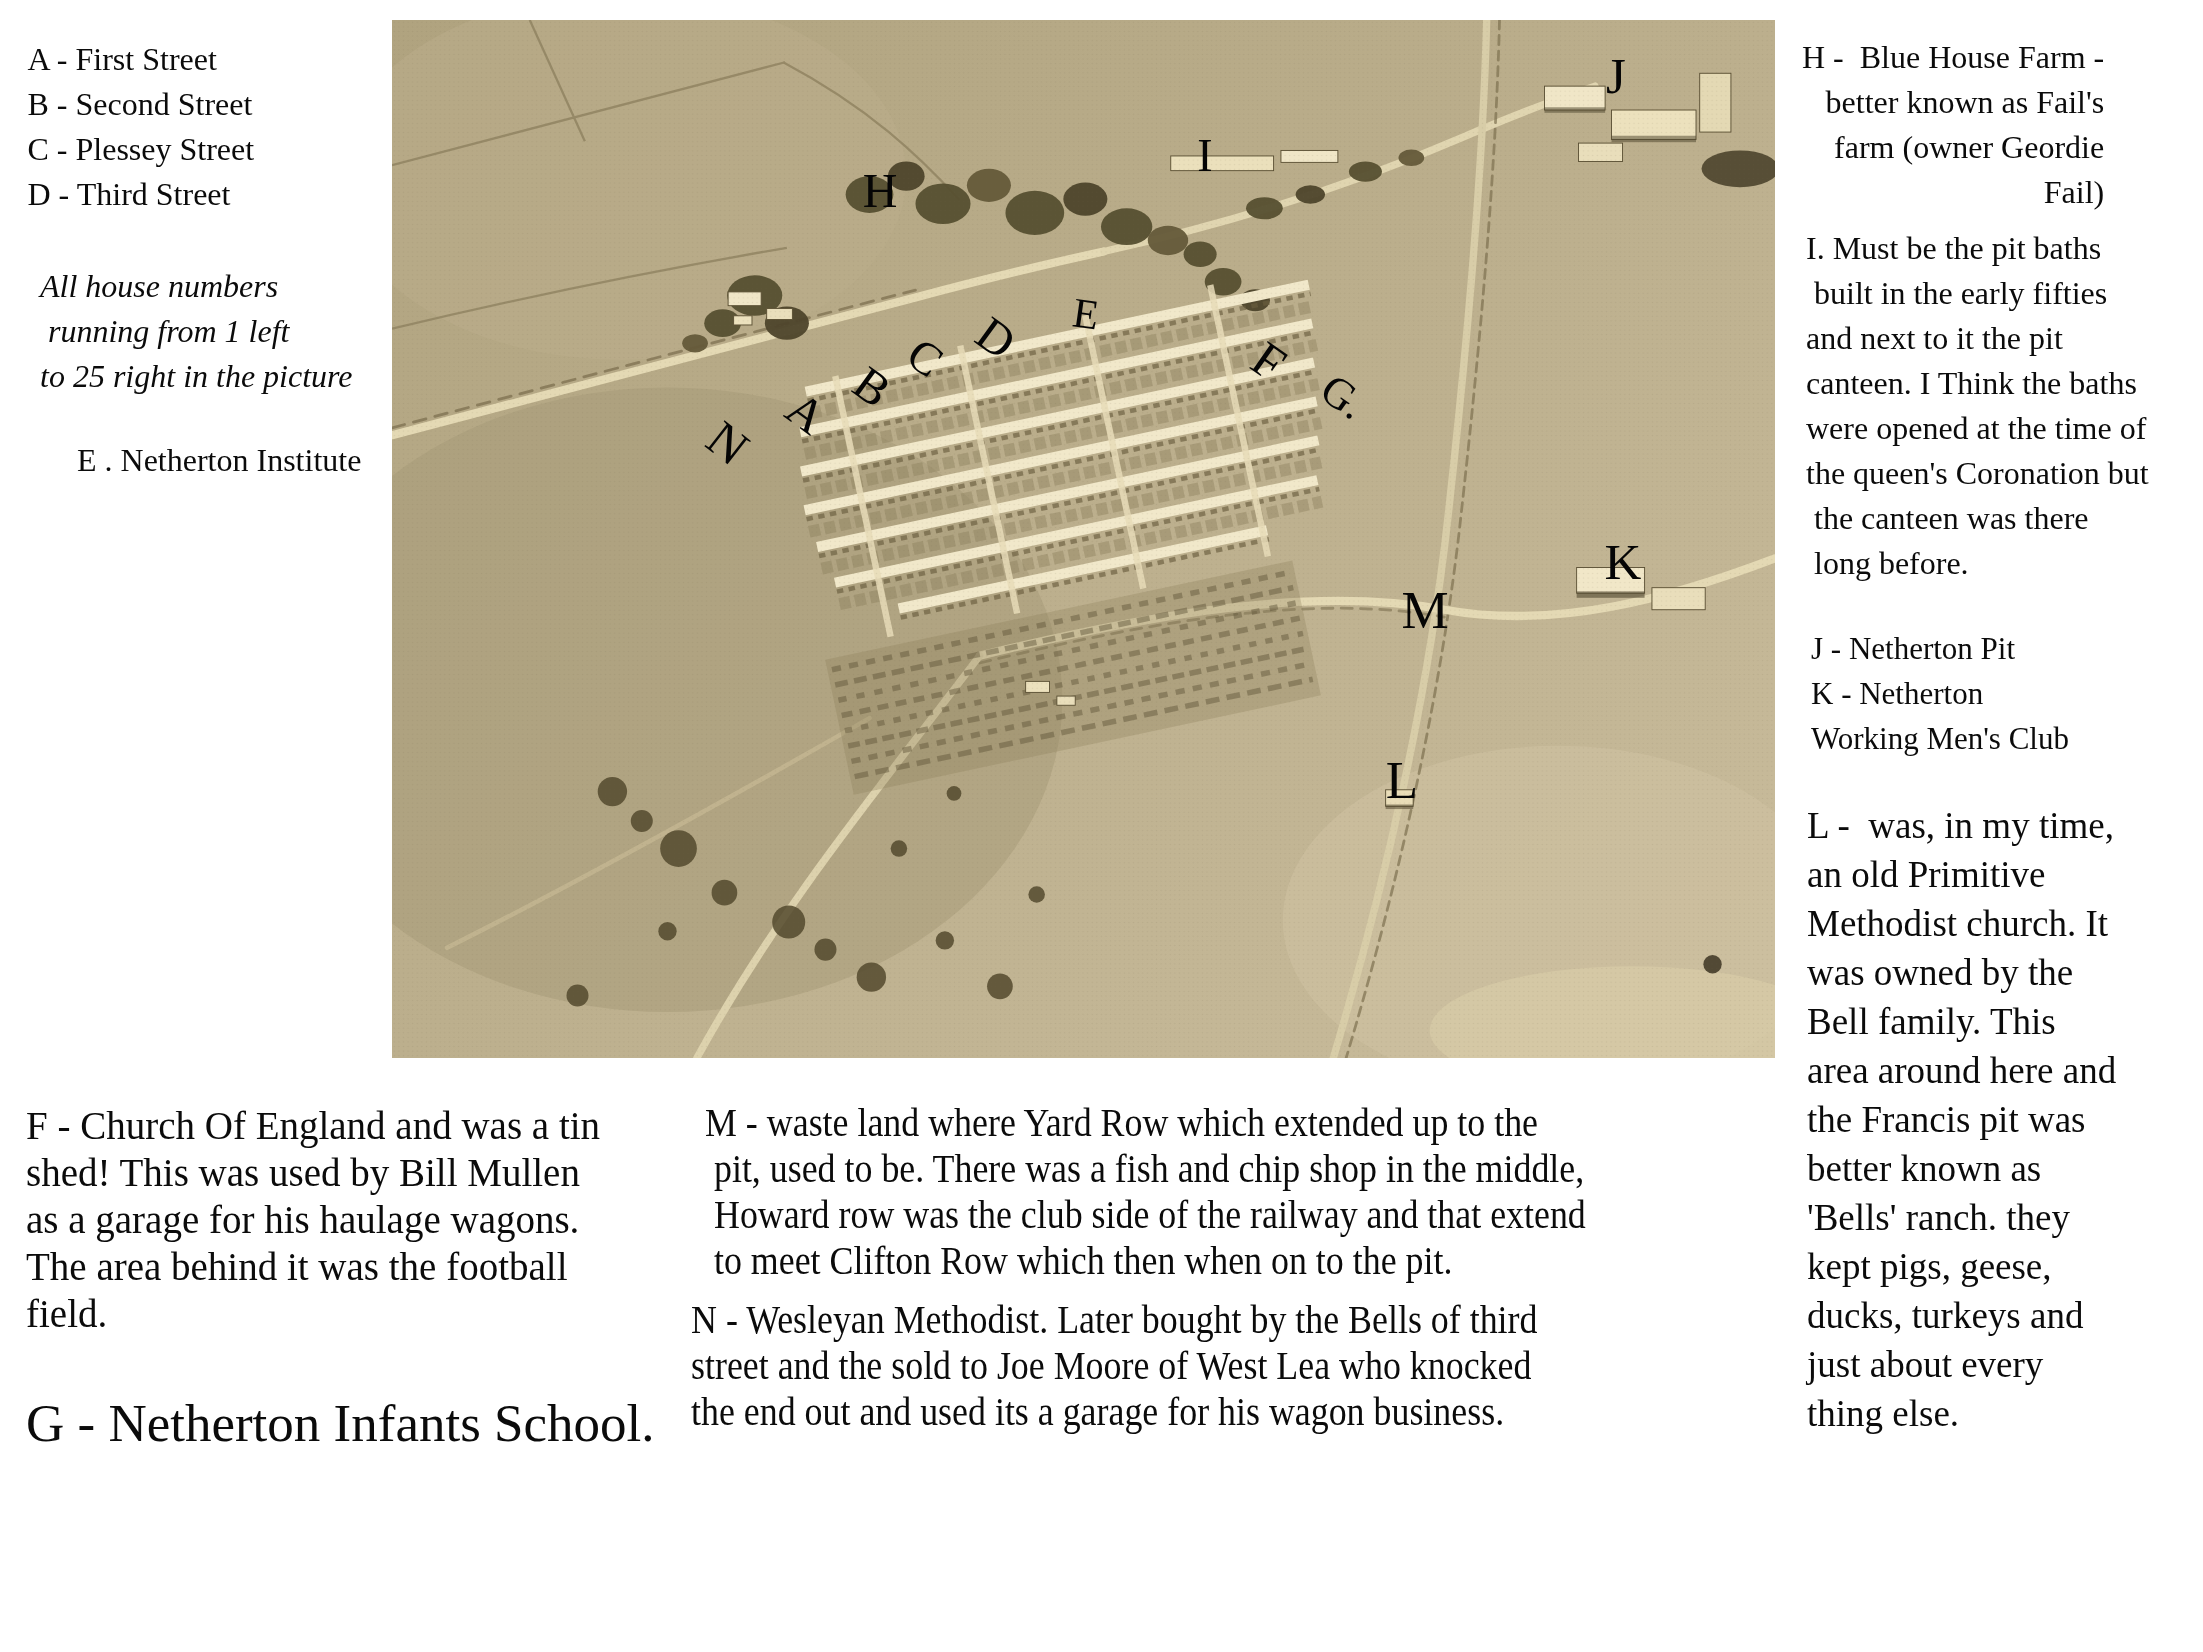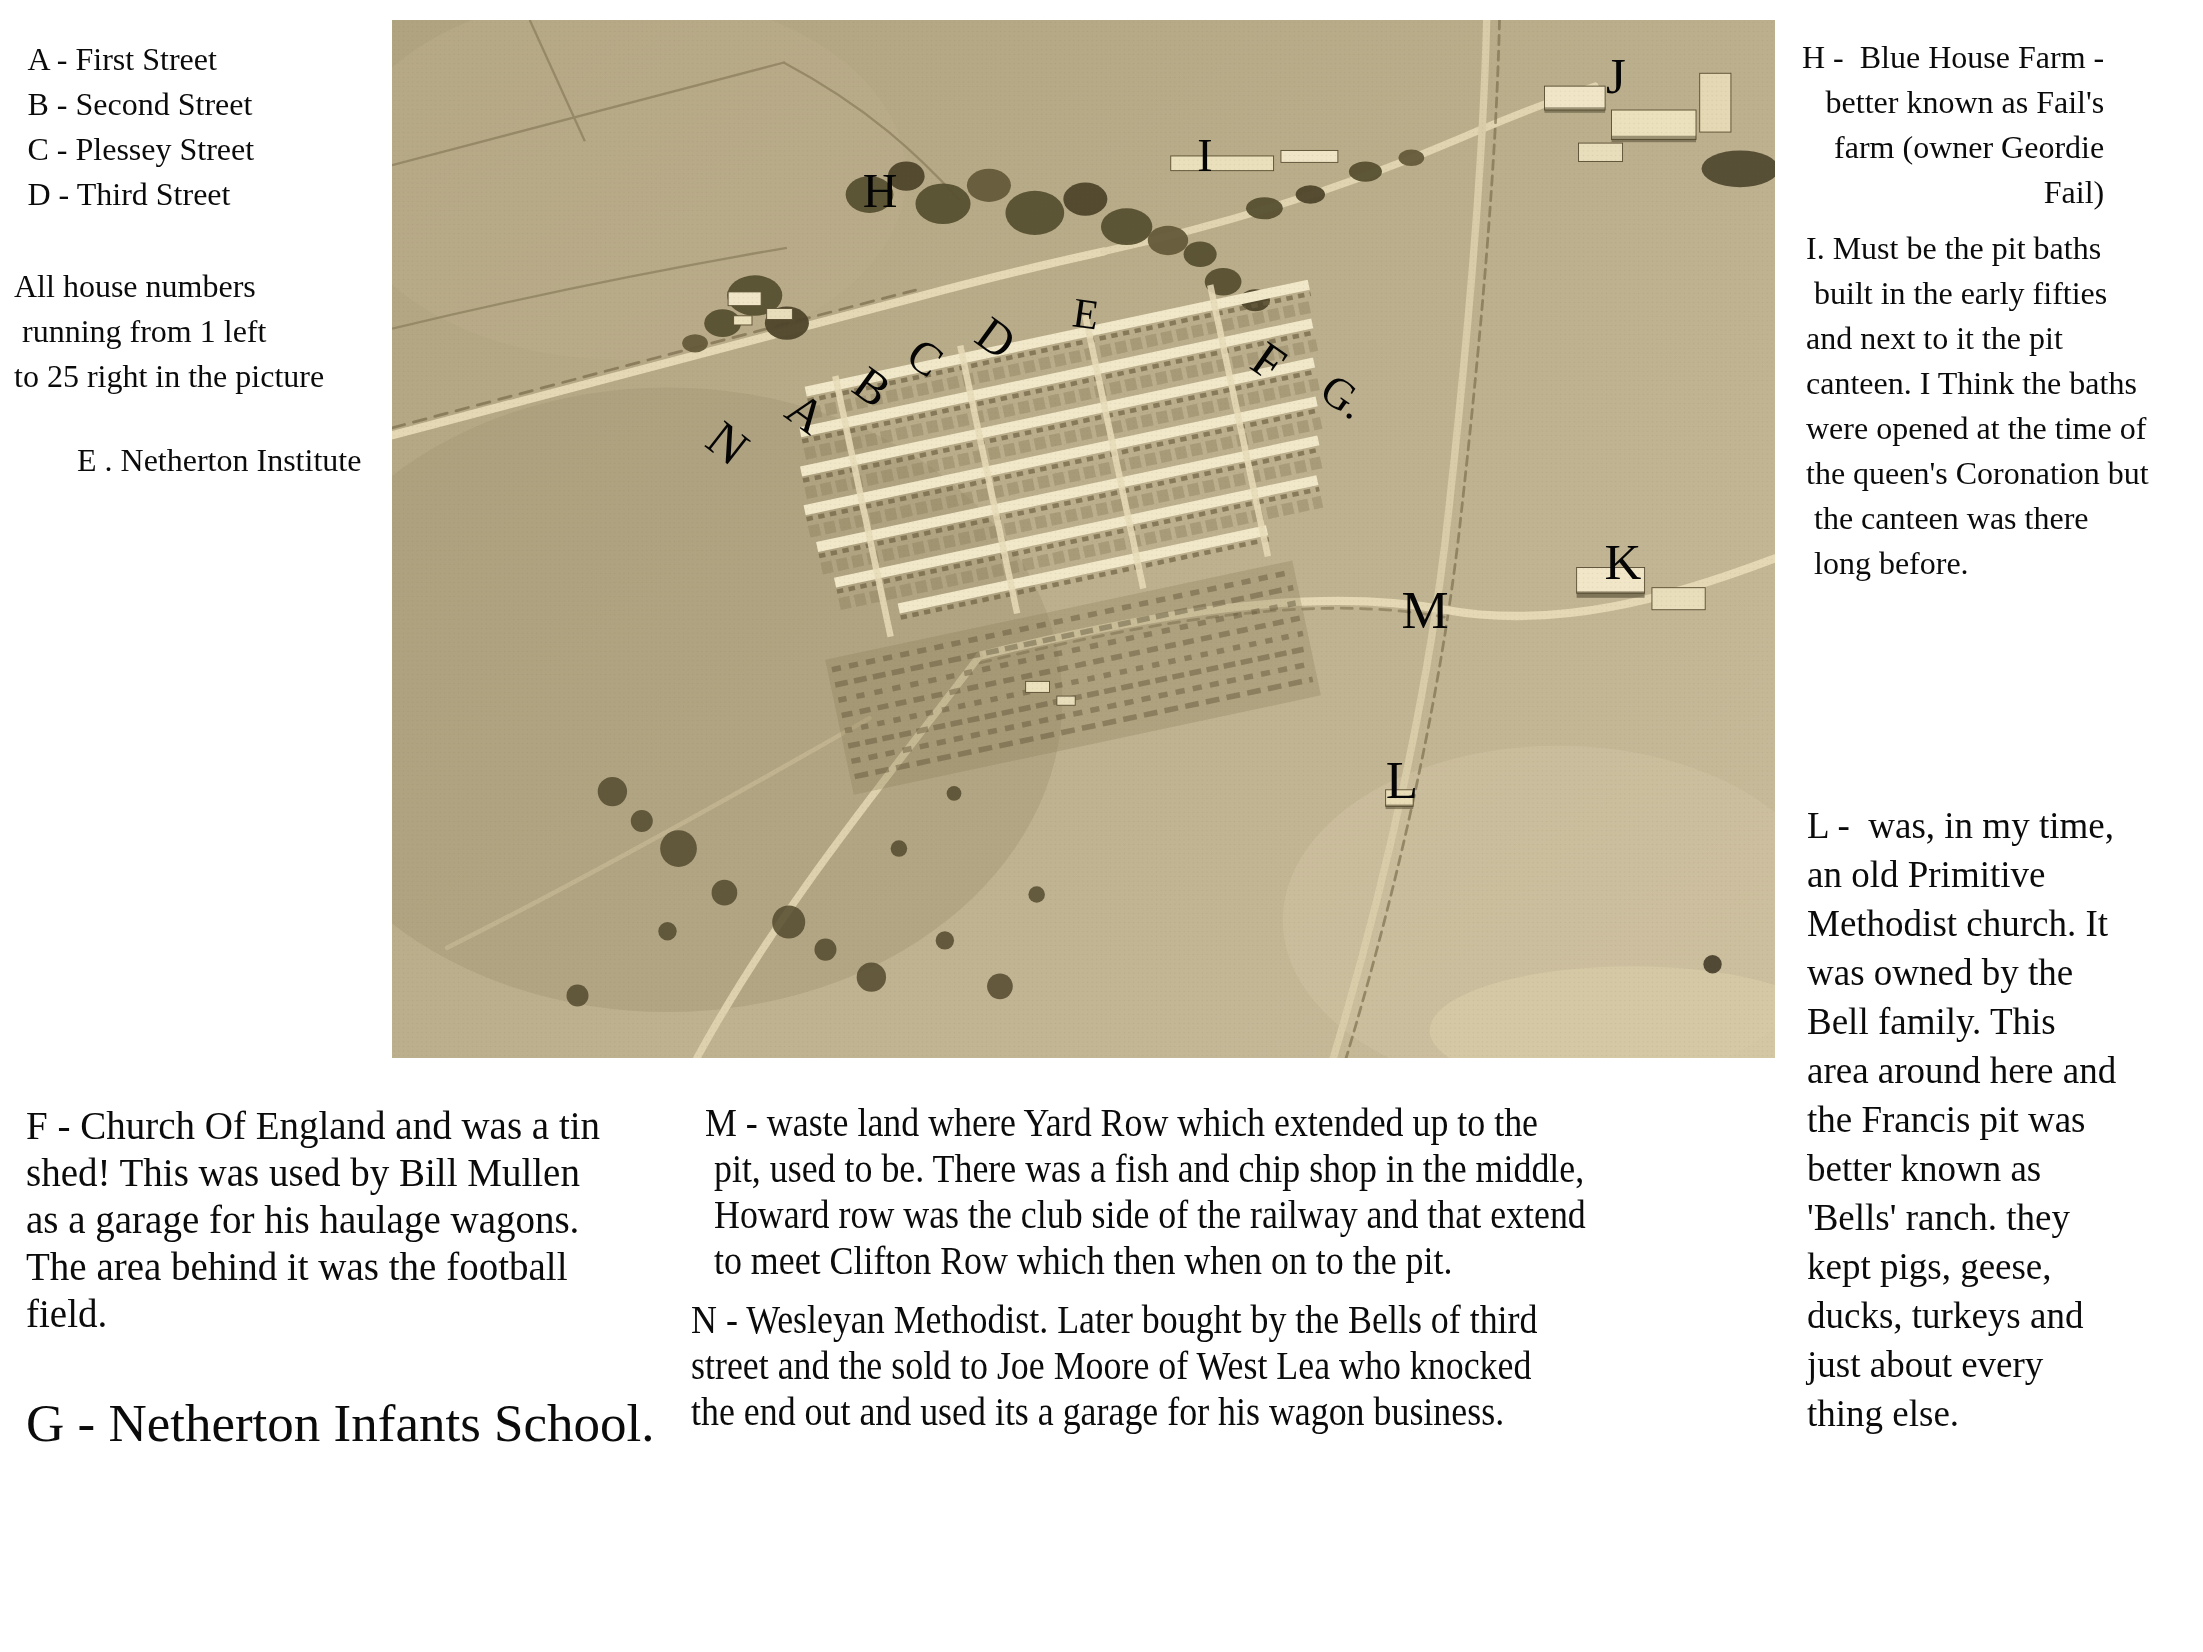--- a/index.html
+++ b/index.html
@@ -15,21 +15,21 @@
 </head>
 <body>
 
 <div class="canvas">
 
   <div class="note key" style="left:27.5px;top:37px;"><span>A - First Street</span>
 <span>B - Second Street</span>
 <span>C - Plessey Street</span>
 <span>D - Third Street</span></div>
 
-  <div class="note key" style="left:14px;top:264px;">All house numbers
+  <div class="note key" style="left:40px;top:264px;font-style:italic;">All house numbers
  running from 1 left
 to 25 right in the picture</div>
 
   <div class="note key" style="left:29px;top:438px;margin-left:48px;">E . Netherton Institute</div>
 
   <div class="photo">
     <svg viewBox="0 0 1506 1130" preserveAspectRatio="none">
       <defs>
         <linearGradient id="bg" x1="0" y1="0" x2="1" y2="1">
           <stop offset="0" stop-color="#b0a37f"></stop>
@@ -212,20 +212,23 @@
 
   <div class="note" style="left:1780px;top:226px;font-size:32px;line-height:45px;margin-left:26px;">I. Must be the pit baths
  built in the early fifties
 and next to it the pit
 canteen. I Think the baths
 were opened at the time of
 the queen's Coronation but
  the canteen was there
  long before.</div>
 
+  <div class="note" style="left:1811px;top:626px;font-size:31px;line-height:45px;">J - Netherton Pit
+K - Netherton
+Working Men's Club</div>
 
   <div class="note" style="left:26px;top:1102px;font-size:39px;line-height:47px;">F - Church Of England and was a tin
 shed! This was used by Bill Mullen
 as a garage for his haulage wagons.
 The area behind it was the football
 field.</div>
 
   <div class="note" style="left:1807px;top:801px;font-size:37px;line-height:49px;">L -  was, in my time,
 an old Primitive
 Methodist church. It

